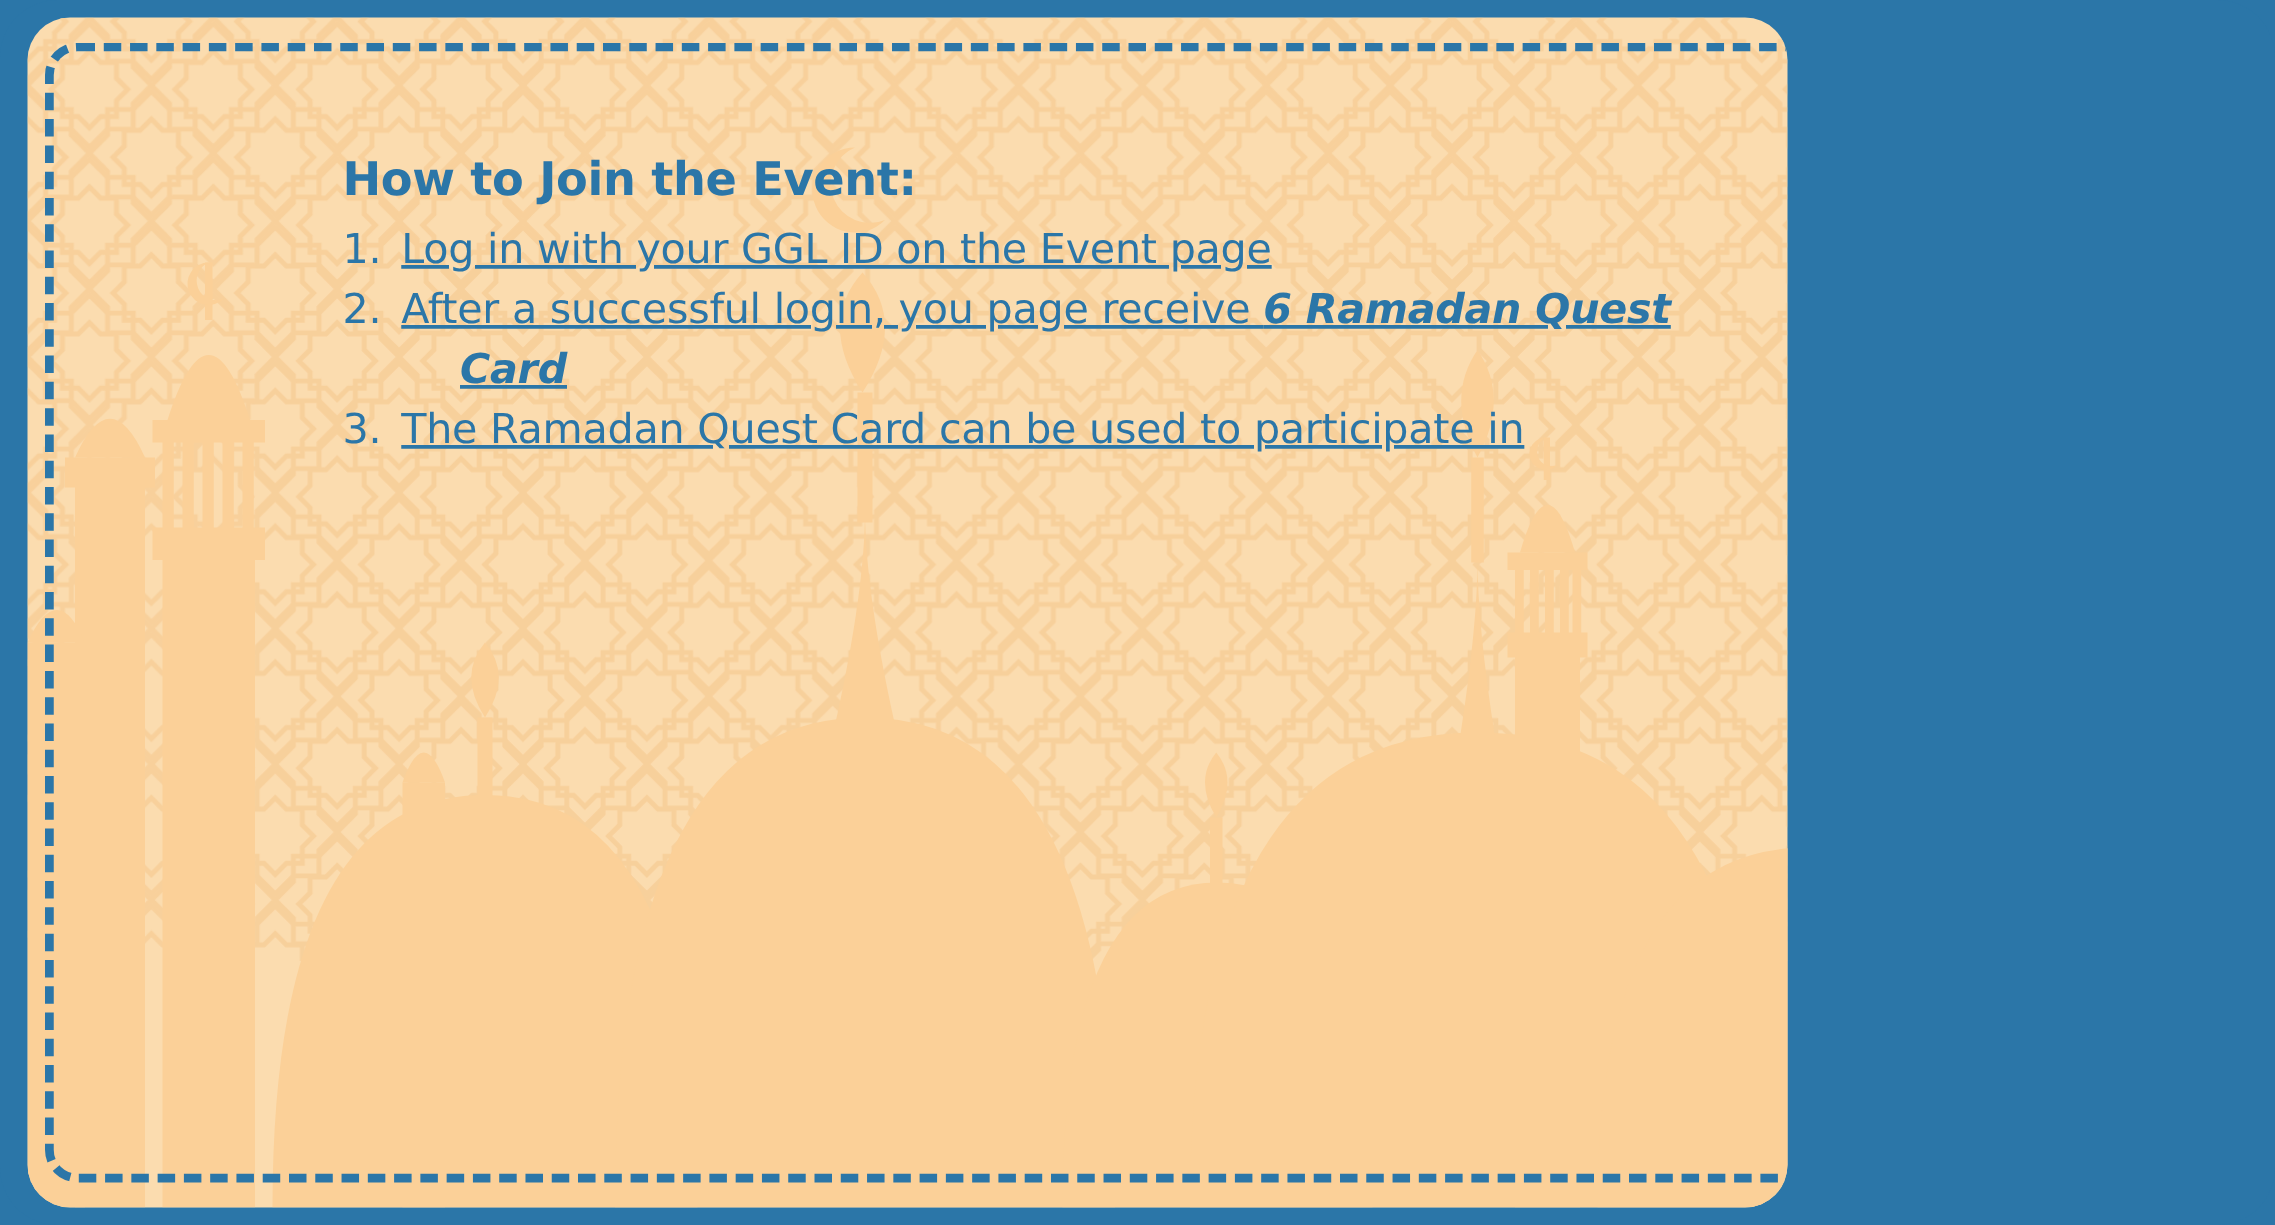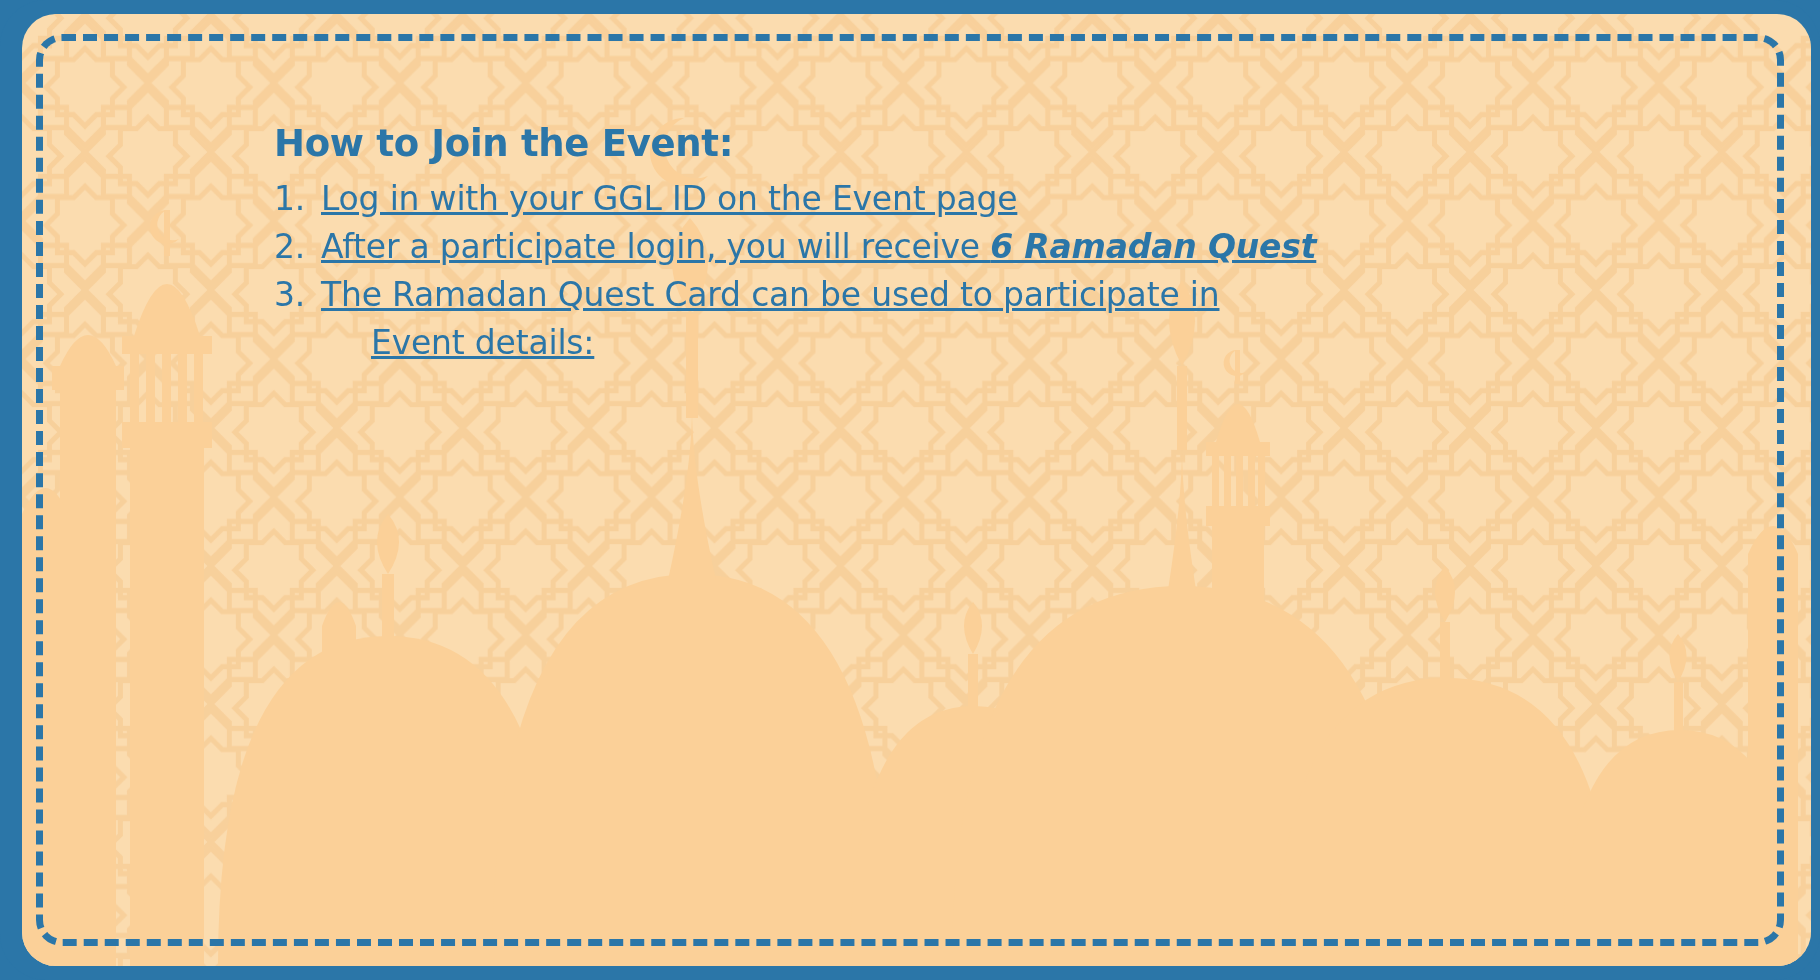--- a/index.html
+++ b/index.html
@@ -17,21 +17,21 @@
     width:1820px; height:980px;
     background:#2B76A8;
     border-radius:46px;
     overflow:hidden;
   }
 
   
   #card{
     position:absolute;
     left:22px; top:14px;
-    width:1789px; height:952px;
+    width:1408px; height:952px;
     background:#FBDCAF;
     border-radius:34px;
     overflow:hidden;
   }
 
   
   #pattern{
     position:absolute; inset:0;
     opacity:.85;
   }
@@ -232,25 +232,25 @@
 
       <ol id="steps">
 
         <li>
           <span class="marker">1.</span>
           <span class="step-body"><span>Log in with your GGL ID on the Event page</span></span>
         </li>
 
         <li>
           <span class="marker">2.</span>
-          <span class="step-body"><span>After a participate login, you will receive </span><span class="hl">6 Ramadan Quest</span></span>
+          <span class="step-body"><span>After a successful login, you page receive </span><span class="hl">6 Ramadan Quest</span><span class="sub hl">Card</span></span>
         </li>
 
         <li>
           <span class="marker">3.</span>
-          <span class="step-body"><span>The Ramadan Quest Card can be used to participate in</span><span class="note">Event details:</span></span>
+          <span class="step-body"><span>The Ramadan Quest Card can be used to participate in</span></span>
         </li>
 
       </ol>
     </div>
 
   </div>
 </div>
 
 </body></html>

